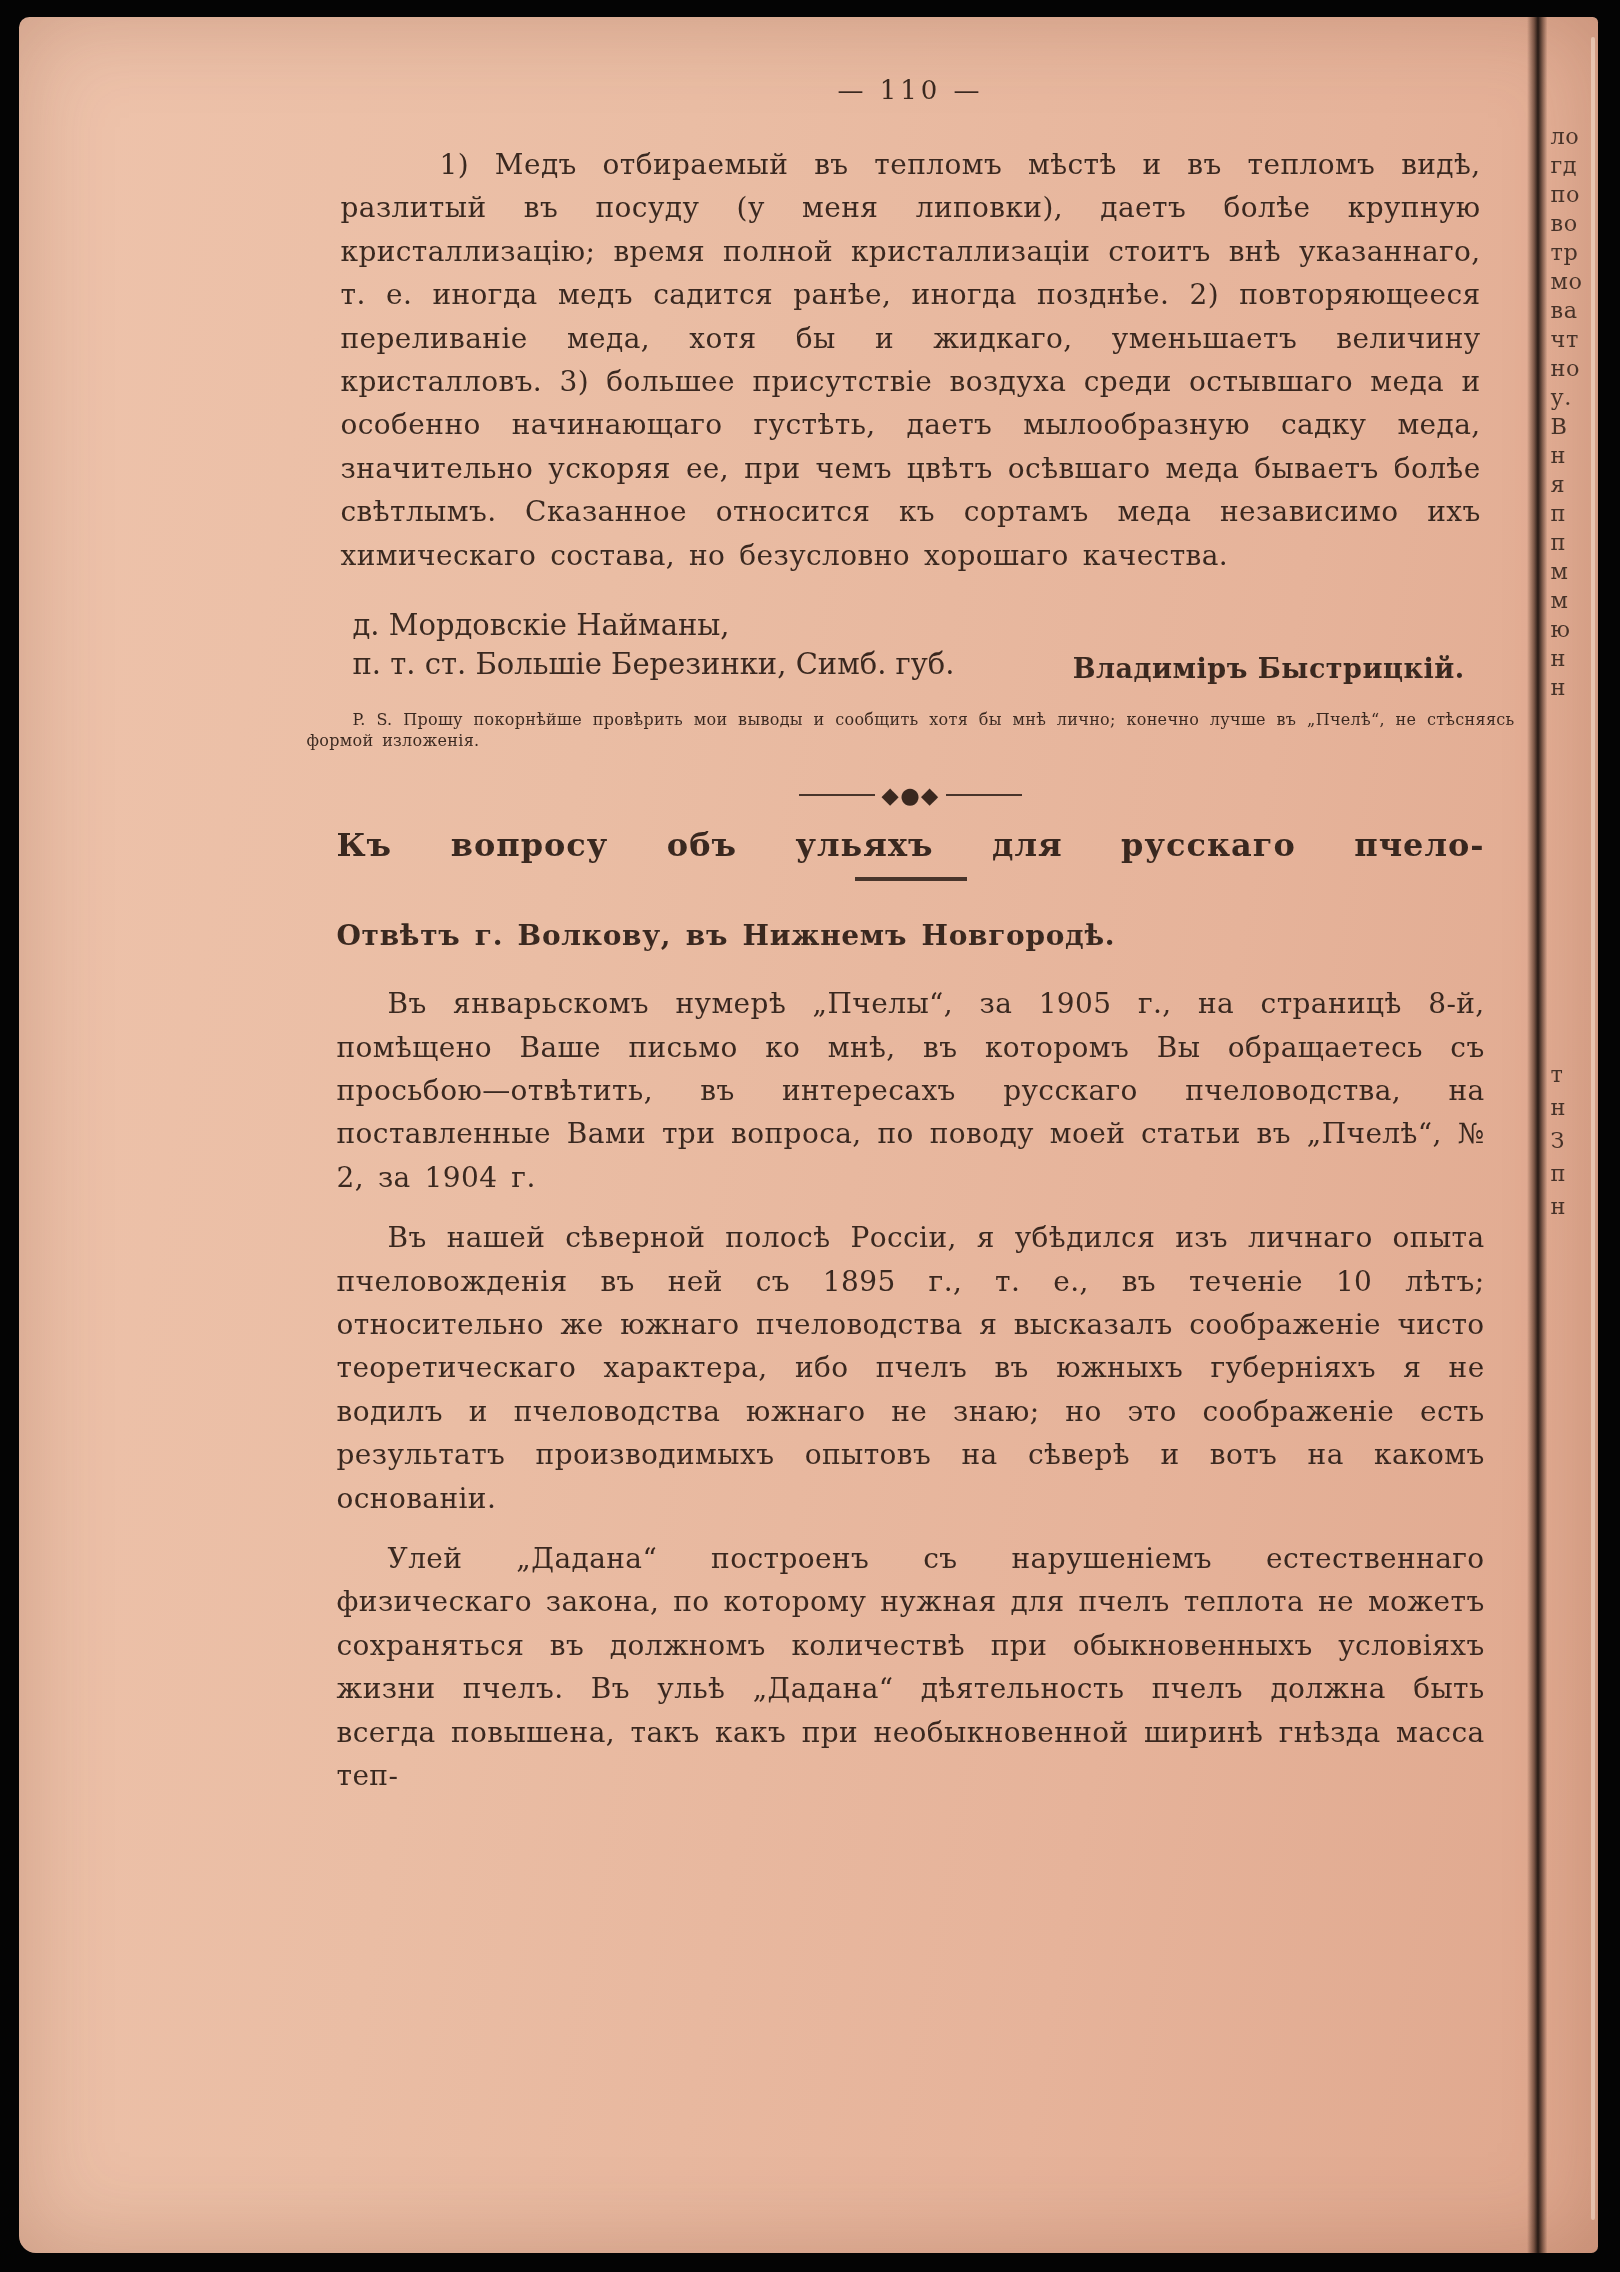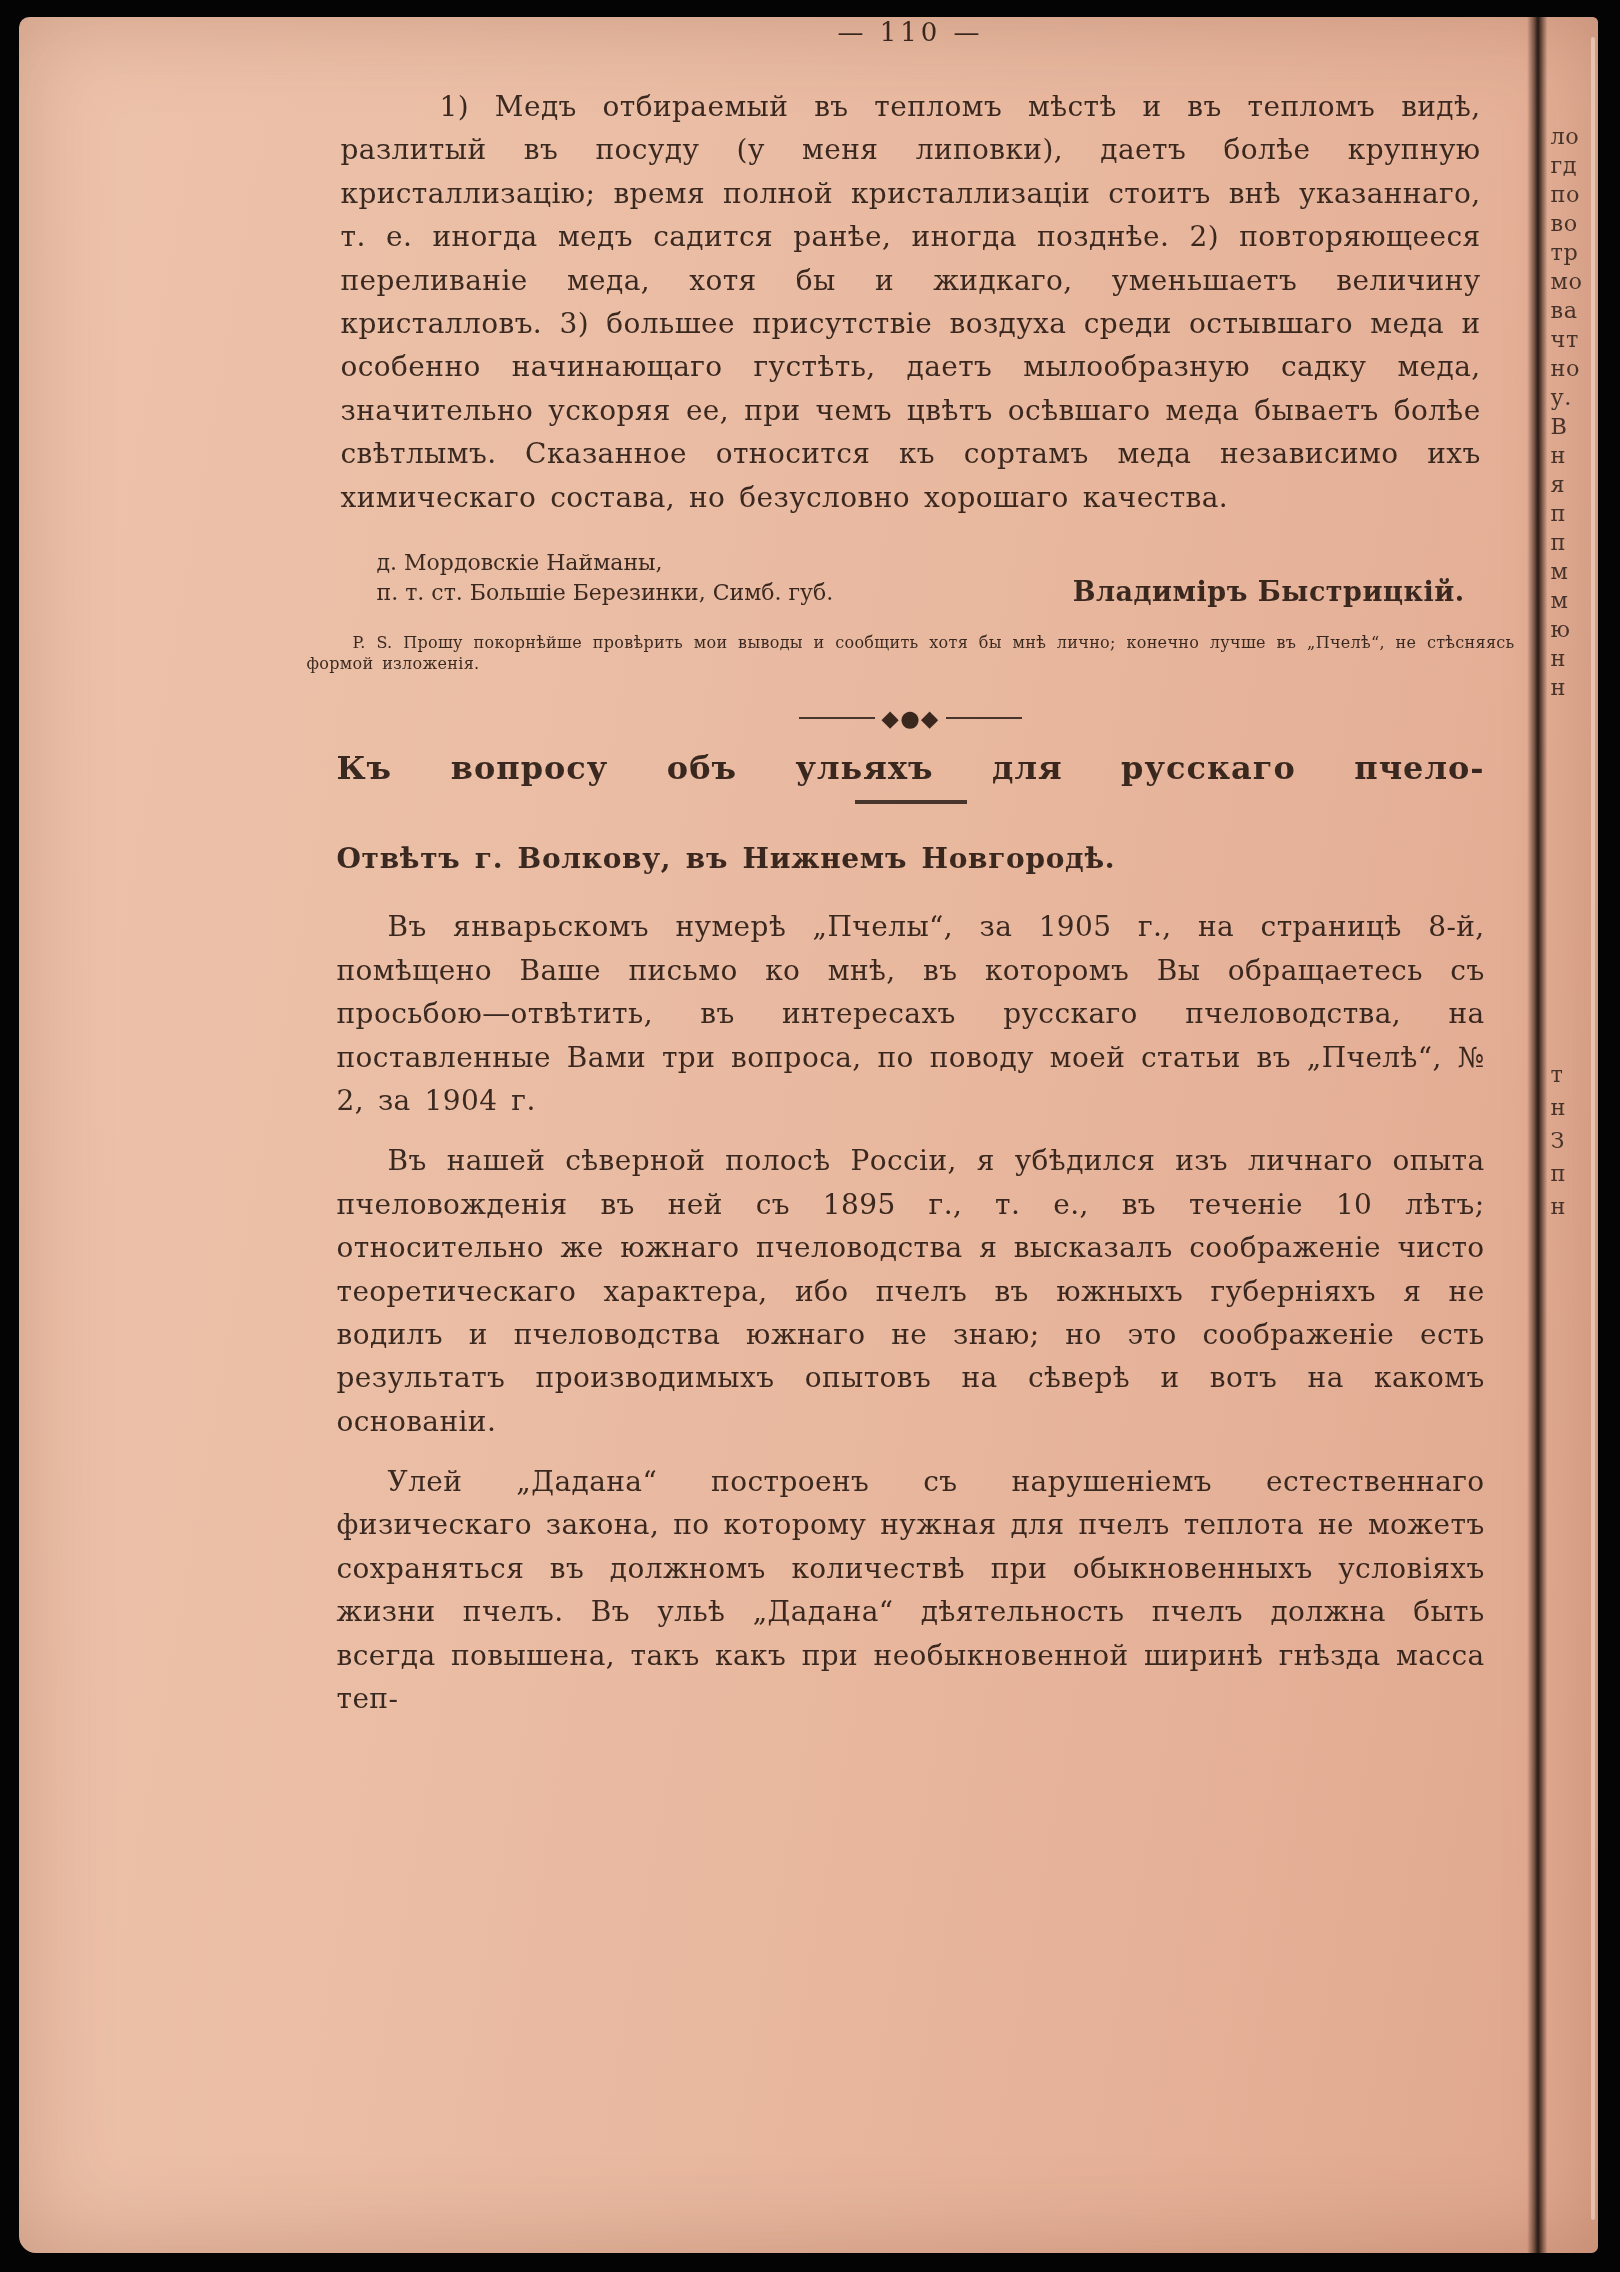--- a/index.html
+++ b/index.html
@@ -44,20 +44,21 @@
     position: absolute;
     top: 20px;
     bottom: 33px;
     right: 2.6px;
     width: 4px;
     background: rgba(246, 226, 210, 0.55);
     border-radius: 2px;
   }
   .content {
     margin: 0 113px 0 318px;
+    padding-top: 58px;
   }
   .page-number {
     text-align: center;
     font-size: 26px;
     letter-spacing: 4px;
     margin-bottom: 38px;
   }
   .body-text {
     font-size: 28px;
     line-height: 1.55;
@@ -68,23 +69,23 @@
   }
   .lead-paragraph {
     text-indent: 99px;
   }
   .signature-row {
     display: flex;
     align-items: flex-end;
     margin-top: 29px;
   }
   .signature-place {
-    font-size: 22px;
+    font-size: 29px;
     line-height: 1.35;
-    margin-left: 40px;
+    margin-left: 16px;
   }
   .signature-author {
     margin-left: auto;
     margin-right: 20px;
     font-size: 27px;
     font-weight: 700;
     letter-spacing: 0.5px;
   }
   .postscript {
     margin: 26px -30px 0 -30px;

